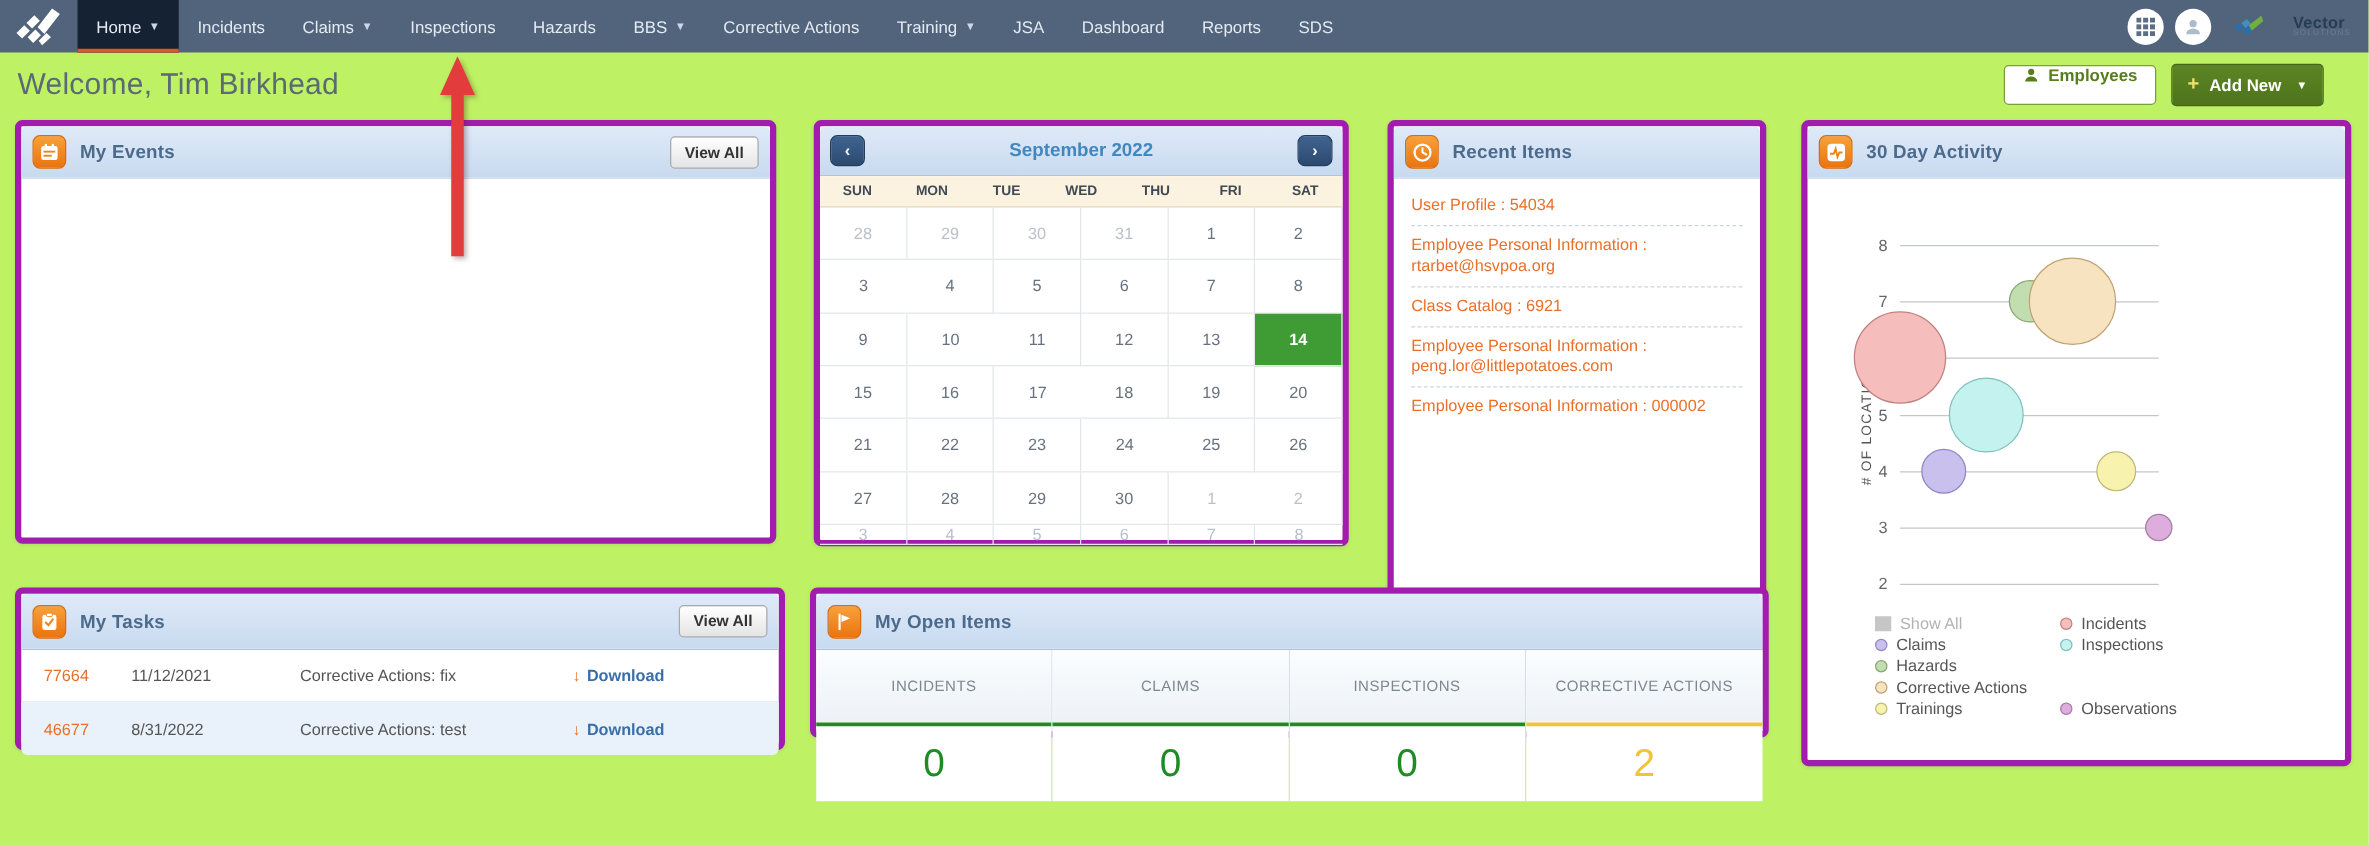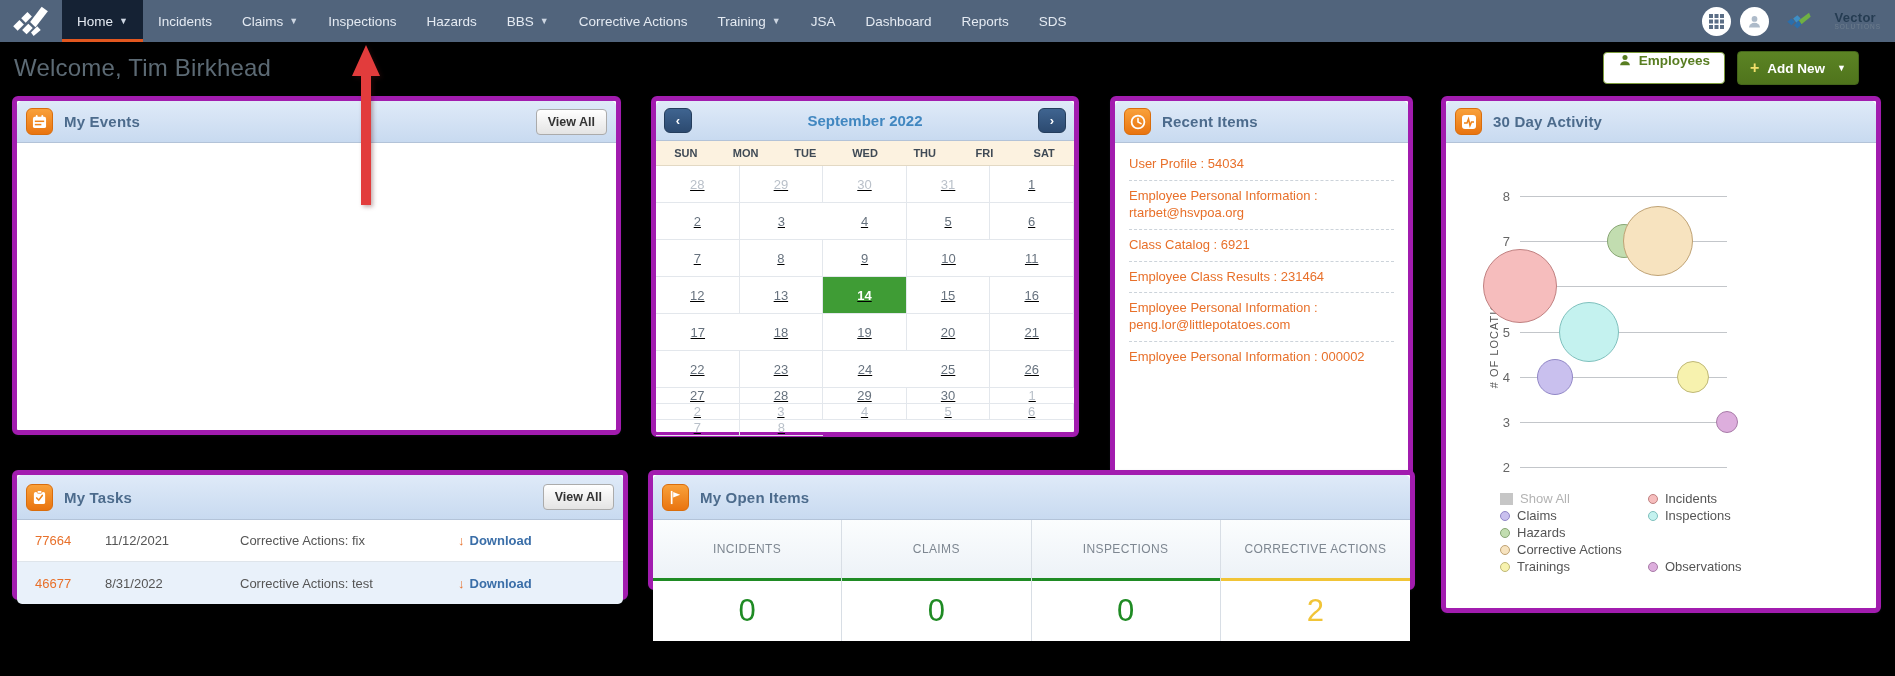--- a/index.html
+++ b/index.html
@@ -1,18 +1,18 @@
 <!DOCTYPE html>
 <html><head>
 <meta charset="utf-8">
 <style>
   * { margin:0; padding:0; box-sizing:border-box; }
   html,body { background:#e7ecf2; }
   body { font-family:"Liberation Sans", sans-serif; }
-  .screen { position:relative; width:1895px; height:676px; background:#000000; overflow:hidden; }
+  .screen { position:relative; width:1895px; height:676px; background:#bef264; overflow:hidden; }
 
   
   .navbar { position:absolute; top:0; left:0; width:100%; height:42px; background:#51647c; display:flex; align-items:stretch; z-index:5; }
   .nav-logo { width:62px; display:flex; align-items:center; justify-content:center; cursor:pointer; }
   .nav-items { display:flex; list-style:none; align-items:stretch; }
   .nav-item { display:flex; align-items:center; padding:0 15px; color:#e4eaf2; font-size:13.5px; cursor:pointer; position:relative; }
   .nav-item.active { background:#152234; border-bottom:3px solid #e2571f; padding-top:3px; }
   .nav-caret { font-size:9px; margin-left:6px; color:#cdd6e2; }
   .nav-right { margin-left:auto; display:flex; align-items:center; gap:9px; padding-right:14px; }
   .nav-circle { width:29px; height:29px; border-radius:50%; background:#fff; display:flex; align-items:center; justify-content:center; cursor:pointer; }
@@ -40,21 +40,21 @@
   #panel-my-events { left:12px; top:96px; width:609px; height:339px; }
   .events-body { height:296px; }
 
   
   #panel-calendar { left:651px; top:96px; width:428px; height:341px; }
   .cal-header { height:40px; background:linear-gradient(#dfeaf8,#c8daf0); border-bottom:1px solid #b3c3d8; border-radius:5px 5px 0 0; display:flex; align-items:center; padding:0 8px; }
   .cal-nav { width:28px; height:25px; border-radius:6px; background:linear-gradient(#3f6490,#2c4a70); border:1px solid #243d5c; color:#fff; font-weight:bold; font-size:13px; display:flex; align-items:center; justify-content:center; cursor:pointer; }
   .cal-title { flex:1; text-align:center; font-size:15px; font-weight:bold; color:#4187c0; }
   .cal-weekdays { display:grid; grid-template-columns:repeat(7,1fr); background:#fcf2e0; border-bottom:1px solid #e3d9c4; }
   .cal-weekday { text-align:center; font-size:11px; font-weight:bold; color:#3f4a55; padding:6px 0; }
-  .cal-grid { display:grid; grid-template-columns:repeat(5,1fr); grid-template-rows:repeat(6,1fr); height:270px;text-decoration:underline; }
+  .cal-grid { display:grid; grid-template-columns:repeat(6,1fr); grid-template-rows:repeat(6,1fr); height:270px; }
   .cal-cell { border-right:1px solid #e3e7ec; border-bottom:1px solid #e3e7ec; display:flex; align-items:center; justify-content:center; font-size:13px; color:#67727e; cursor:pointer; }
   .cal-cell:nth-child(7n) { border-right:none; }
   .cal-cell.muted { color:#b9c0c9; }
   .cal-cell.selected { background:#3f9c35; color:#fff; font-weight:bold; }
 
   
   #panel-recent { left:1110px; top:96px; width:303px; height:432px; }
   .recent-list { list-style:none; padding:6px 14px; }
   .recent-item { font-size:13px; color:#e8702a; padding:7px 0; border-bottom:1px dashed #ccd3da; cursor:pointer; line-height:1.3; }
   .recent-item:last-child { border-bottom:none; }
@@ -295,21 +295,20 @@
             <circle cx="8" cy="8" r="6.4" fill="none" stroke="#fff" stroke-width="1.8"></circle>
             <path d="M8 4.5 V8 L11 9.6" fill="none" stroke="#fff" stroke-width="1.6" stroke-linecap="round"></path>
           </svg>
       </span>
       <span class="panel-title">Recent Items</span>
     </div>
     <ul class="recent-list">
         <li class="recent-item">User Profile : 54034</li>
         <li class="recent-item">Employee Personal Information : rtarbet@hsvpoa.org</li>
         <li class="recent-item">Class Catalog : 6921</li>
-        <li class="recent-item">Employee Class Results : 231464</li>
         <li class="recent-item">Employee Personal Information : peng.lor@littlepotatoes.com</li>
         <li class="recent-item">Employee Personal Information : 000002</li>
       </ul>
   </div>
 
   <div class="panel" id="panel-activity">
     <div class="panel-header">
       <span class="hicon">
         <svg width="16" height="16" viewBox="0 0 16 16">
             <rect x="1" y="1" width="14" height="14" rx="3" fill="#fff"></rect>

